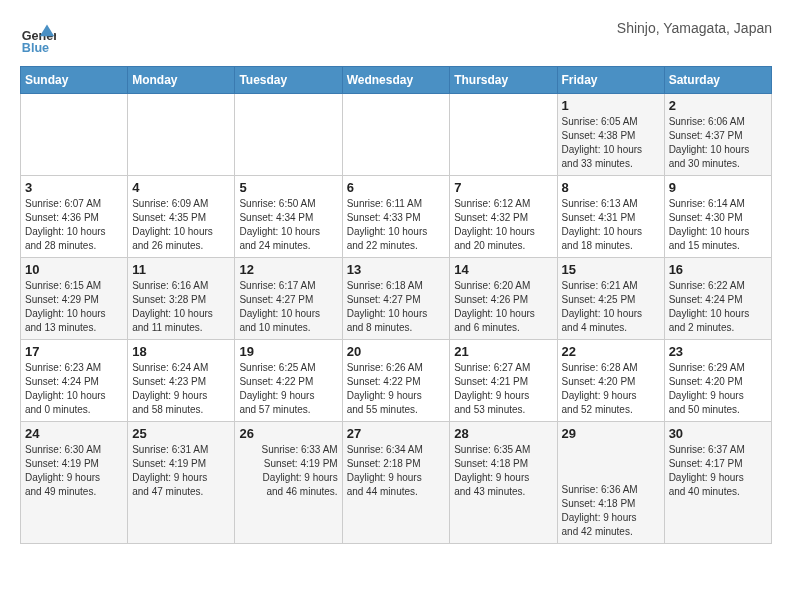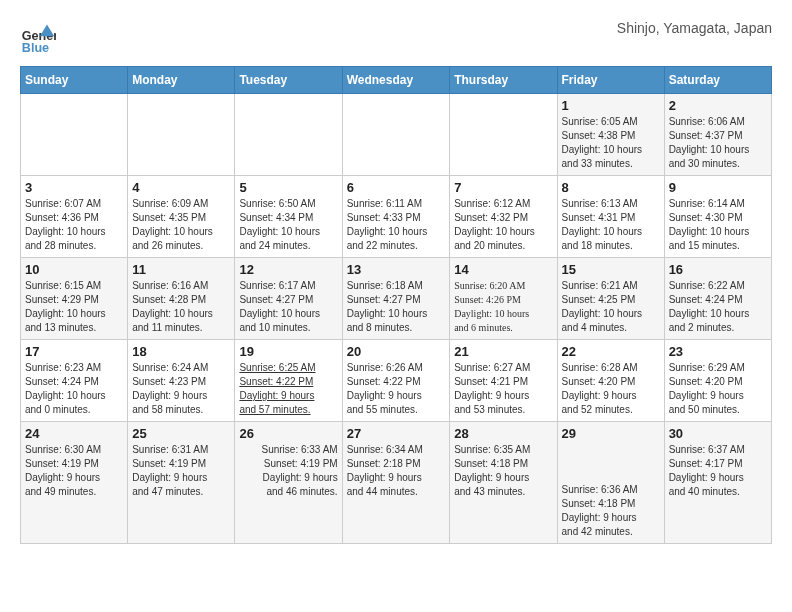--- a/index.html
+++ b/index.html
@@ -182,41 +182,41 @@
         <td>
           <div class="day-num">10</div>
           <div class="day-info" style="white-space: pre-line;">Sunrise: 6:15 AM
 Sunset: 4:29 PM
 Daylight: 10 hours
 and 13 minutes.</div>
         </td>
         <td>
           <div class="day-num">11</div>
           <div class="day-info" style="white-space: pre-line;">Sunrise: 6:16 AM
-Sunset: 4:28 PM
+Sunset: 3:28 PM
 Daylight: 10 hours
 and 11 minutes.</div>
         </td>
         <td>
           <div class="day-num">12</div>
           <div class="day-info" style="white-space: pre-line;">Sunrise: 6:17 AM
 Sunset: 4:27 PM
 Daylight: 10 hours
 and 10 minutes.</div>
         </td>
         <td>
           <div class="day-num">13</div>
           <div class="day-info" style="white-space: pre-line;">Sunrise: 6:18 AM
 Sunset: 4:27 PM
 Daylight: 10 hours
 and 8 minutes.</div>
         </td>
         <td>
           <div class="day-num">14</div>
-          <div class="day-info" style="white-space: pre-line; font-family: Liberation Serif, serif;">Sunrise: 6:20 AM
+          <div class="day-info" style="white-space: pre-line;">Sunrise: 6:20 AM
 Sunset: 4:26 PM
 Daylight: 10 hours
 and 6 minutes.</div>
         </td>
         <td>
           <div class="day-num">15</div>
           <div class="day-info" style="white-space: pre-line;">Sunrise: 6:21 AM
 Sunset: 4:25 PM
 Daylight: 10 hours
 and 4 minutes.</div>
@@ -239,21 +239,21 @@
         </td>
         <td>
           <div class="day-num">18</div>
           <div class="day-info" style="white-space: pre-line;">Sunrise: 6:24 AM
 Sunset: 4:23 PM
 Daylight: 9 hours
 and 58 minutes.</div>
         </td>
         <td>
           <div class="day-num">19</div>
-          <div class="day-info" style="white-space: pre-line; text-decoration: underline;">Sunrise: 6:25 AM
+          <div class="day-info" style="white-space: pre-line;">Sunrise: 6:25 AM
 Sunset: 4:22 PM
 Daylight: 9 hours
 and 57 minutes.</div>
         </td>
         <td>
           <div class="day-num">20</div>
           <div class="day-info" style="white-space: pre-line;">Sunrise: 6:26 AM
 Sunset: 4:22 PM
 Daylight: 9 hours
 and 55 minutes.</div>

